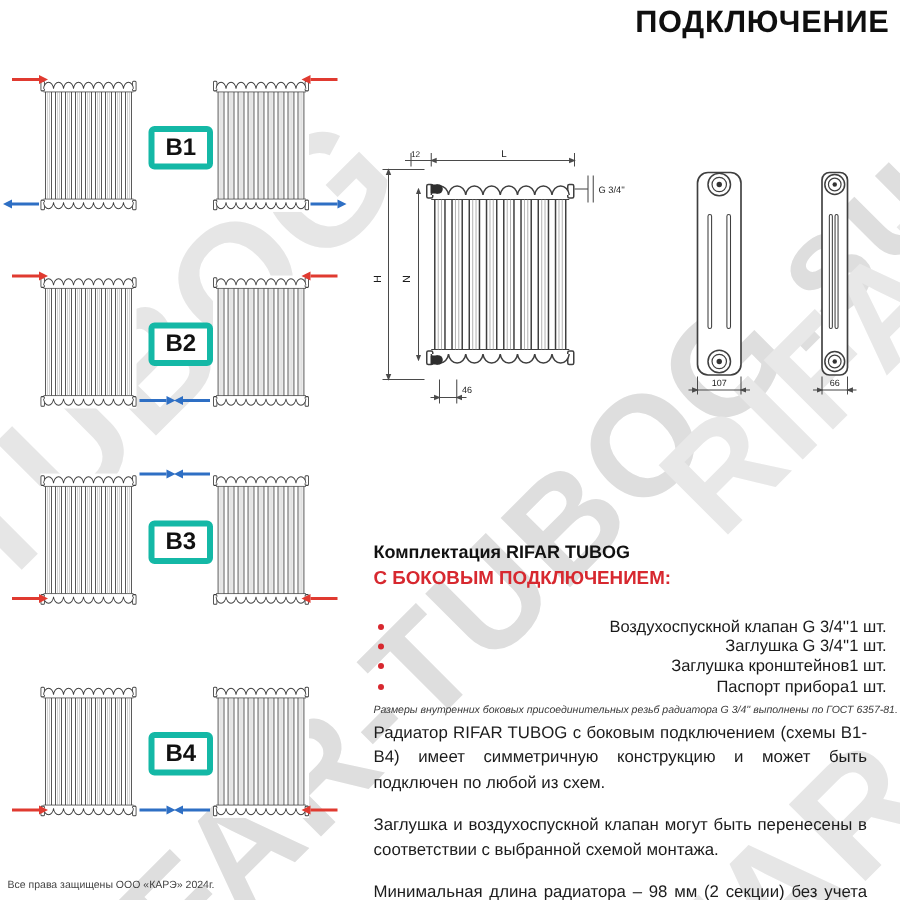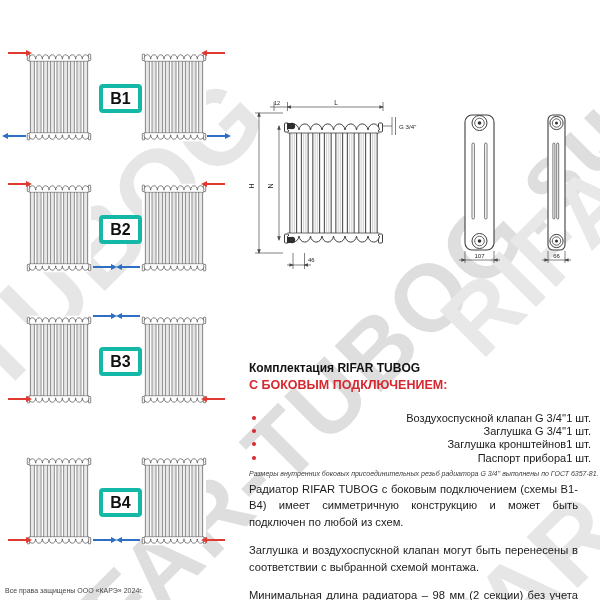--- a/index.html
+++ b/index.html
@@ -52,20 +52,21 @@
 <body>
 
 <div id="page">
 
   <div class="wm" style="left:-70px;top:330px;font-size:105px;color:#e6e6e6;">TUBOG</div>
   <div class="wm" style="left:-10px;top:660px;font-size:95px;color:#dedede;">RIFAR-TUBOG.su</div>
   <div class="wm" style="left:330px;top:700px;font-size:105px;color:#e6e6e6;">RIFAR-TUBOG</div>
   <div class="wm" style="left:420px;top:300px;font-size:95px;color:#e8e8e8;">RIFAR-TUBOG.su</div>
 
   <div class="title">
+    <div>ПОДКЛЮЧЕНИЕ</div>
   </div>
 
   <div class="scheme" style="top:47px;">
     <div class="rad rad-l"><svg viewBox="0 0 110.5 140" width="64" height="100" preserveAspectRatio="none">
           <rect x="0" y="8" width="110.5" height="124" fill="#ffffff"></rect>
           <rect x="0.5" y="10" width="4" height="9" rx="1" fill="#fff" stroke="#3f3f3f" stroke-width="1"></rect>
           <rect x="106" y="10" width="4" height="9" rx="1" fill="#fff" stroke="#3f3f3f" stroke-width="1"></rect>
           <rect x="0.5" y="121" width="4" height="9" rx="1" fill="#fff" stroke="#3f3f3f" stroke-width="1"></rect>
           <rect x="106" y="121" width="4" height="9" rx="1" fill="#fff" stroke="#3f3f3f" stroke-width="1"></rect>
           <path d="M 3.5 17 A 5.8 7 0 0 1 15 17 A 5.8 7 0 0 1 26.5 17 A 5.8 7 0 0 1 38 17 A 5.8 7 0 0 1 49.5 17 A 5.8 7 0 0 1 61 17 A 5.8 7 0 0 1 72.5 17 A 5.8 7 0 0 1 84 17 A 5.8 7 0 0 1 95.5 17 A 5.8 7 0 0 1 107 17" fill="#fff" stroke="#3f3f3f" stroke-width="1"></path>

